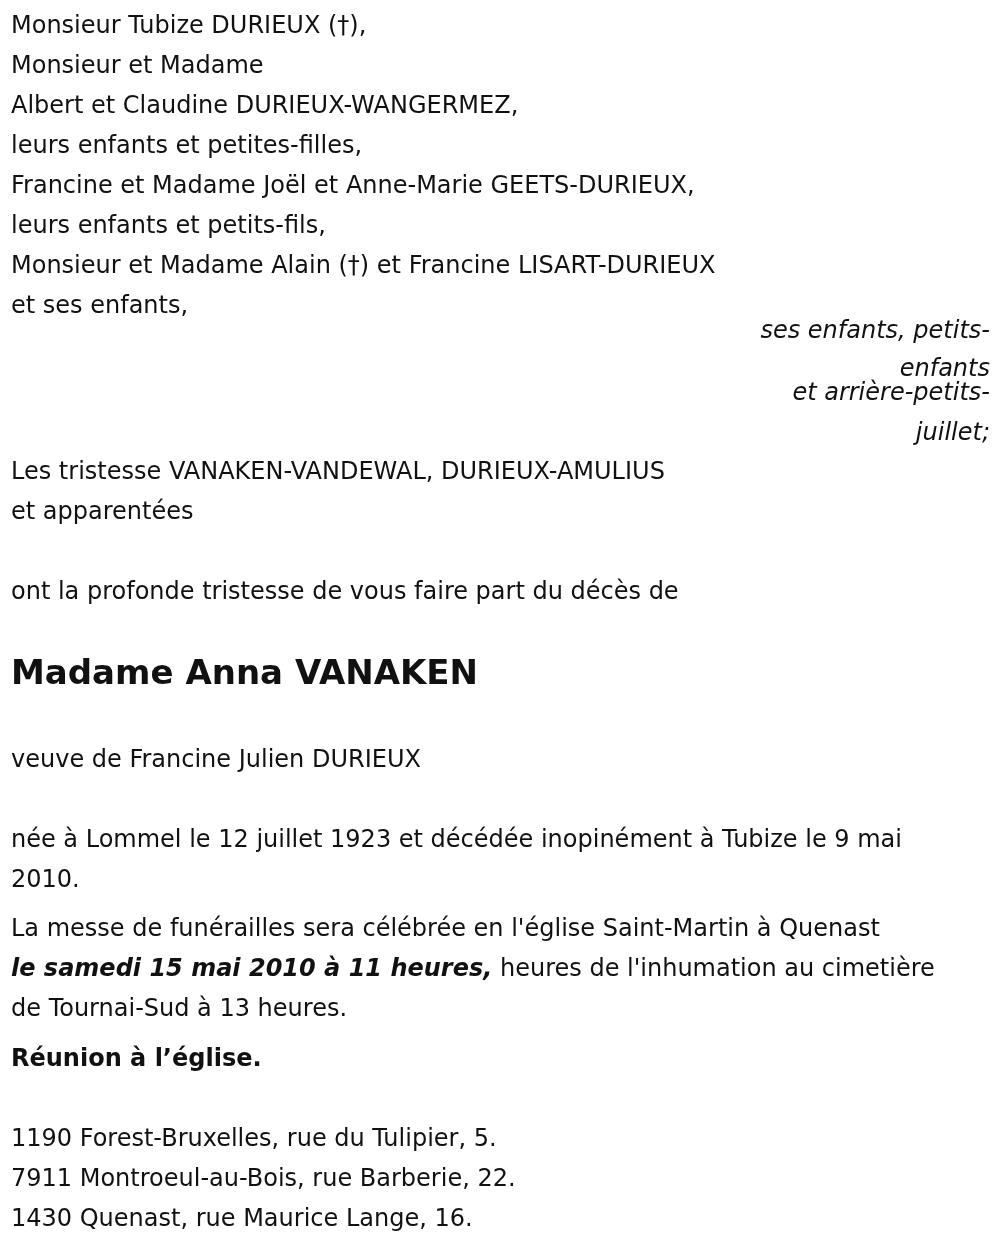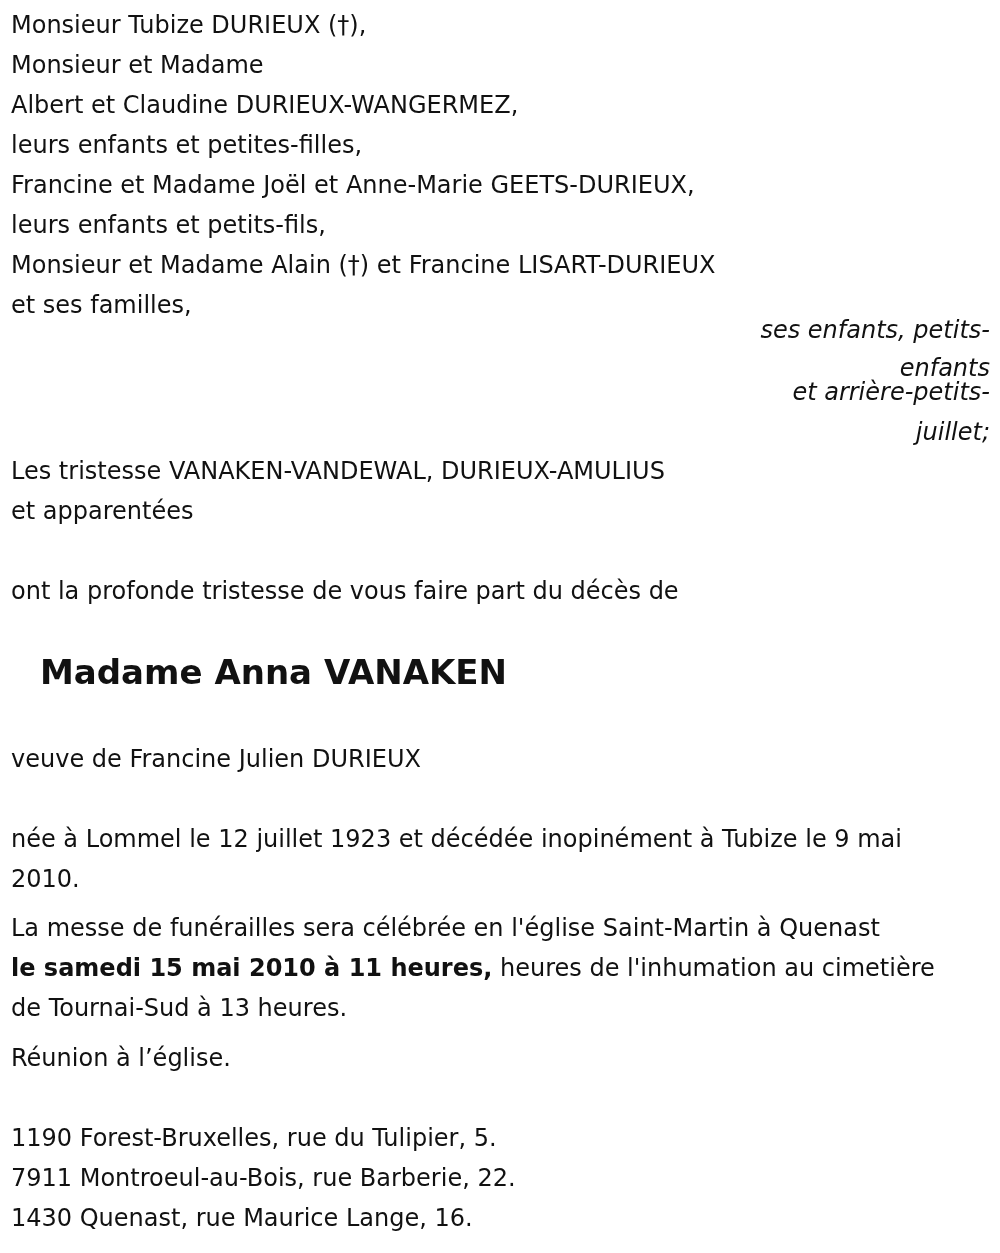--- a/index.html
+++ b/index.html
@@ -1,34 +1,34 @@
 <!DOCTYPE html>
 <html><head>
 <meta charset="utf-8">
 <style>
   html, body { margin:0; padding:0; background:#ffffff; }
   body { width:1000px; height:1253px; position:relative; overflow:hidden;
          font-family:"DejaVu Sans", sans-serif; color:#111; font-size:24px; }
   .line { position:absolute; left:11px; white-space:nowrap; line-height:30px; }
   .right { position:absolute; right:10px; text-align:center; font-style:italic; white-space:nowrap; line-height:28px; }
-  .title { position:absolute; left:11px; font-weight:bold; font-size:34px; line-height:40px;margin-left:29px; }
-  b { font-weight:bold; }
+  .title { position:absolute; left:11px; font-weight:bold; font-size:34px; line-height:40px; }
+  b { font-weight:bold;font-style:italic; }
 </style>
 </head>
 <body>
 
 <div>
   <div class="line" style="top:10px">Monsieur Tubize DURIEUX (†),</div>
   <div class="line" style="top:50px">Monsieur et Madame</div>
   <div class="line" style="top:90px">Albert et Claudine DURIEUX-WANGERMEZ,</div>
   <div class="line" style="top:130px">leurs enfants et petites-filles,</div>
   <div class="line" style="top:170px">Francine et Madame Joël et Anne-Marie GEETS-DURIEUX,</div>
   <div class="line" style="top:210px">leurs enfants et petits-fils,</div>
   <div class="line" style="top:250px">Monsieur et Madame Alain (†) et Francine LISART-DURIEUX</div>
-  <div class="line" style="top:290px">et ses familles,</div>
+  <div class="line" style="top:290px">et ses enfants,</div>
 </div>
 
 <div>
   <div class="right" style="top:316px">ses enfants, petits-</div>
   <div class="right" style="top:354px">enfants</div>
   <div class="right" style="top:378px">et arrière-petits-</div>
   <div class="right" style="top:418px">juillet;</div>
 </div>
 
 <div class="line" style="top:456px">Les tristesse VANAKEN-VANDEWAL, DURIEUX-AMULIUS</div>
@@ -40,17 +40,17 @@
 
 <div class="line" style="top:744px">veuve de Francine Julien DURIEUX</div>
 
 <div class="line" style="top:824px">née à Lommel le 12 juillet 1923 et décédée inopinément à Tubize le 9 mai</div>
 <div class="line" style="top:864px">2010.</div>
 
 <div class="line" style="top:913px">La messe de funérailles sera célébrée en l'église Saint-Martin à Quenast</div>
 <div class="line" style="top:953px"><b>le samedi 15 mai 2010 à 11 heures,</b><span> heures de l'inhumation au cimetière</span></div>
 <div class="line" style="top:993px">de Tournai-Sud à 13 heures.</div>
 
-<div class="line" style="top:1043px; font-weight:normal">Réunion à l’église.</div>
+<div class="line" style="top:1043px; font-weight:bold">Réunion à l’église.</div>
 
 <div class="line" style="top:1123px">1190 Forest-Bruxelles, rue du Tulipier, 5.</div>
 <div class="line" style="top:1163px">7911 Montroeul-au-Bois, rue Barberie, 22.</div>
 <div class="line" style="top:1203px">1430 Quenast, rue Maurice Lange, 16.</div>
 
 </body></html>

